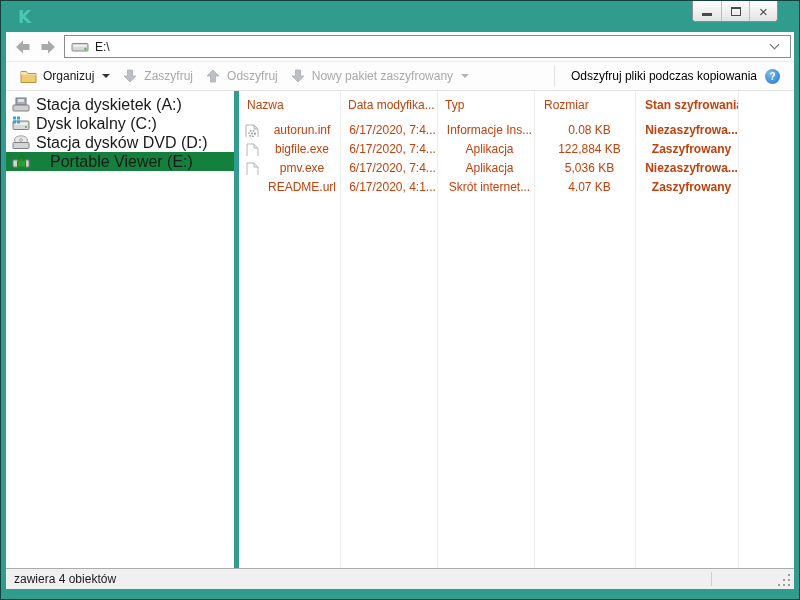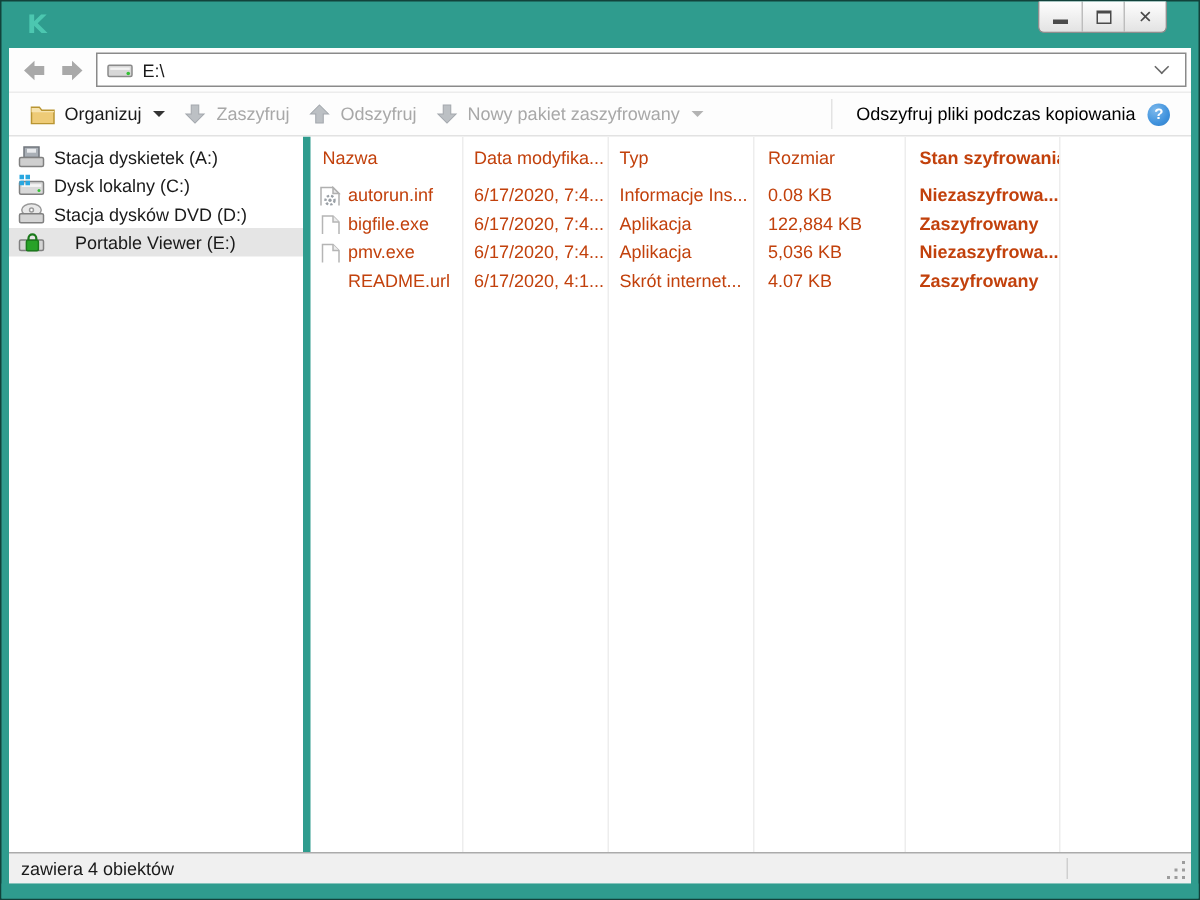--- a/index.html
+++ b/index.html
@@ -49,31 +49,31 @@
            border-top:4px solid #333; margin-left:2px; }
   .caret.gray { border-top-color:#b3b3b3; }
   .tb-sep { width:1px; height:20px; background:#e3e3e3; margin:0 8px; }
   .tb-right { margin-left:auto; display:flex; align-items:center; gap:8px; }
   .help-icon { width:15px; height:15px; border-radius:50%; background:radial-gradient(circle at 35% 30%,#7db9ec,#3f92dd 60%,#2f7bc4);
                color:#ffffff; font-size:10px; font-weight:bold; display:flex; align-items:center;
                justify-content:center; margin-right:6px; cursor:default; }
 
   
   .main { flex:1 1 auto; display:flex; overflow:hidden; }
-  .sidebar { width:196px; flex:0 0 auto; padding-top:4px; font-size:12px; color:#1a1a1a; }
+  .sidebar { width:228px; flex:0 0 auto; padding-top:4px; font-size:16px; color:#1a1a1a; }
   .drive-item { height:19px; display:flex; align-items:center; gap:6px; padding-left:6px; cursor:default; }
-  .drive-item.selected { background:#e5e5e5;gap:20px; }
+  .drive-item.selected { background:#15803d;gap:20px; }
   .divider { width:5px; flex:0 0 auto; background:#2f9c8e; }
 
   .filelist { flex:1 1 auto; position:relative; font-size:12px; color:#c2410c; overflow:hidden; }
   .col-line { position:absolute; top:0; bottom:0; width:1px; background:#ededed; }
   .list-header { position:relative; height:24px; display:flex; align-items:flex-end; padding-bottom:3px; }
   .hcell { padding-left:8px; white-space:nowrap; overflow:hidden; cursor:default; position:relative; }
   .rows { position:relative; margin-top:5px; }
-  .frow { height:19px; display:flex; align-items:center; cursor:default; }
+  .frow { height:19px; display:flex; align-items:center; cursor:default;text-align:center; }
   .cell { white-space:nowrap; overflow:hidden; padding-left:8px; }
   .c-name { width:101px; padding-left:25px; position:relative; }
   .c-date { width:97px; }
   .c-type { width:97px; }
   .c-size { width:101px; padding-left:10px; }
   .c-enc  { width:103px; padding-left:10px;font-weight:bold; }
   .row-icon { position:absolute; left:5px; top:1px; width:16px; height:16px; }
 
   
   .statusbar { height:21px; flex:0 0 auto; background:#f0f0f0; border-top:1px solid #ababab;

